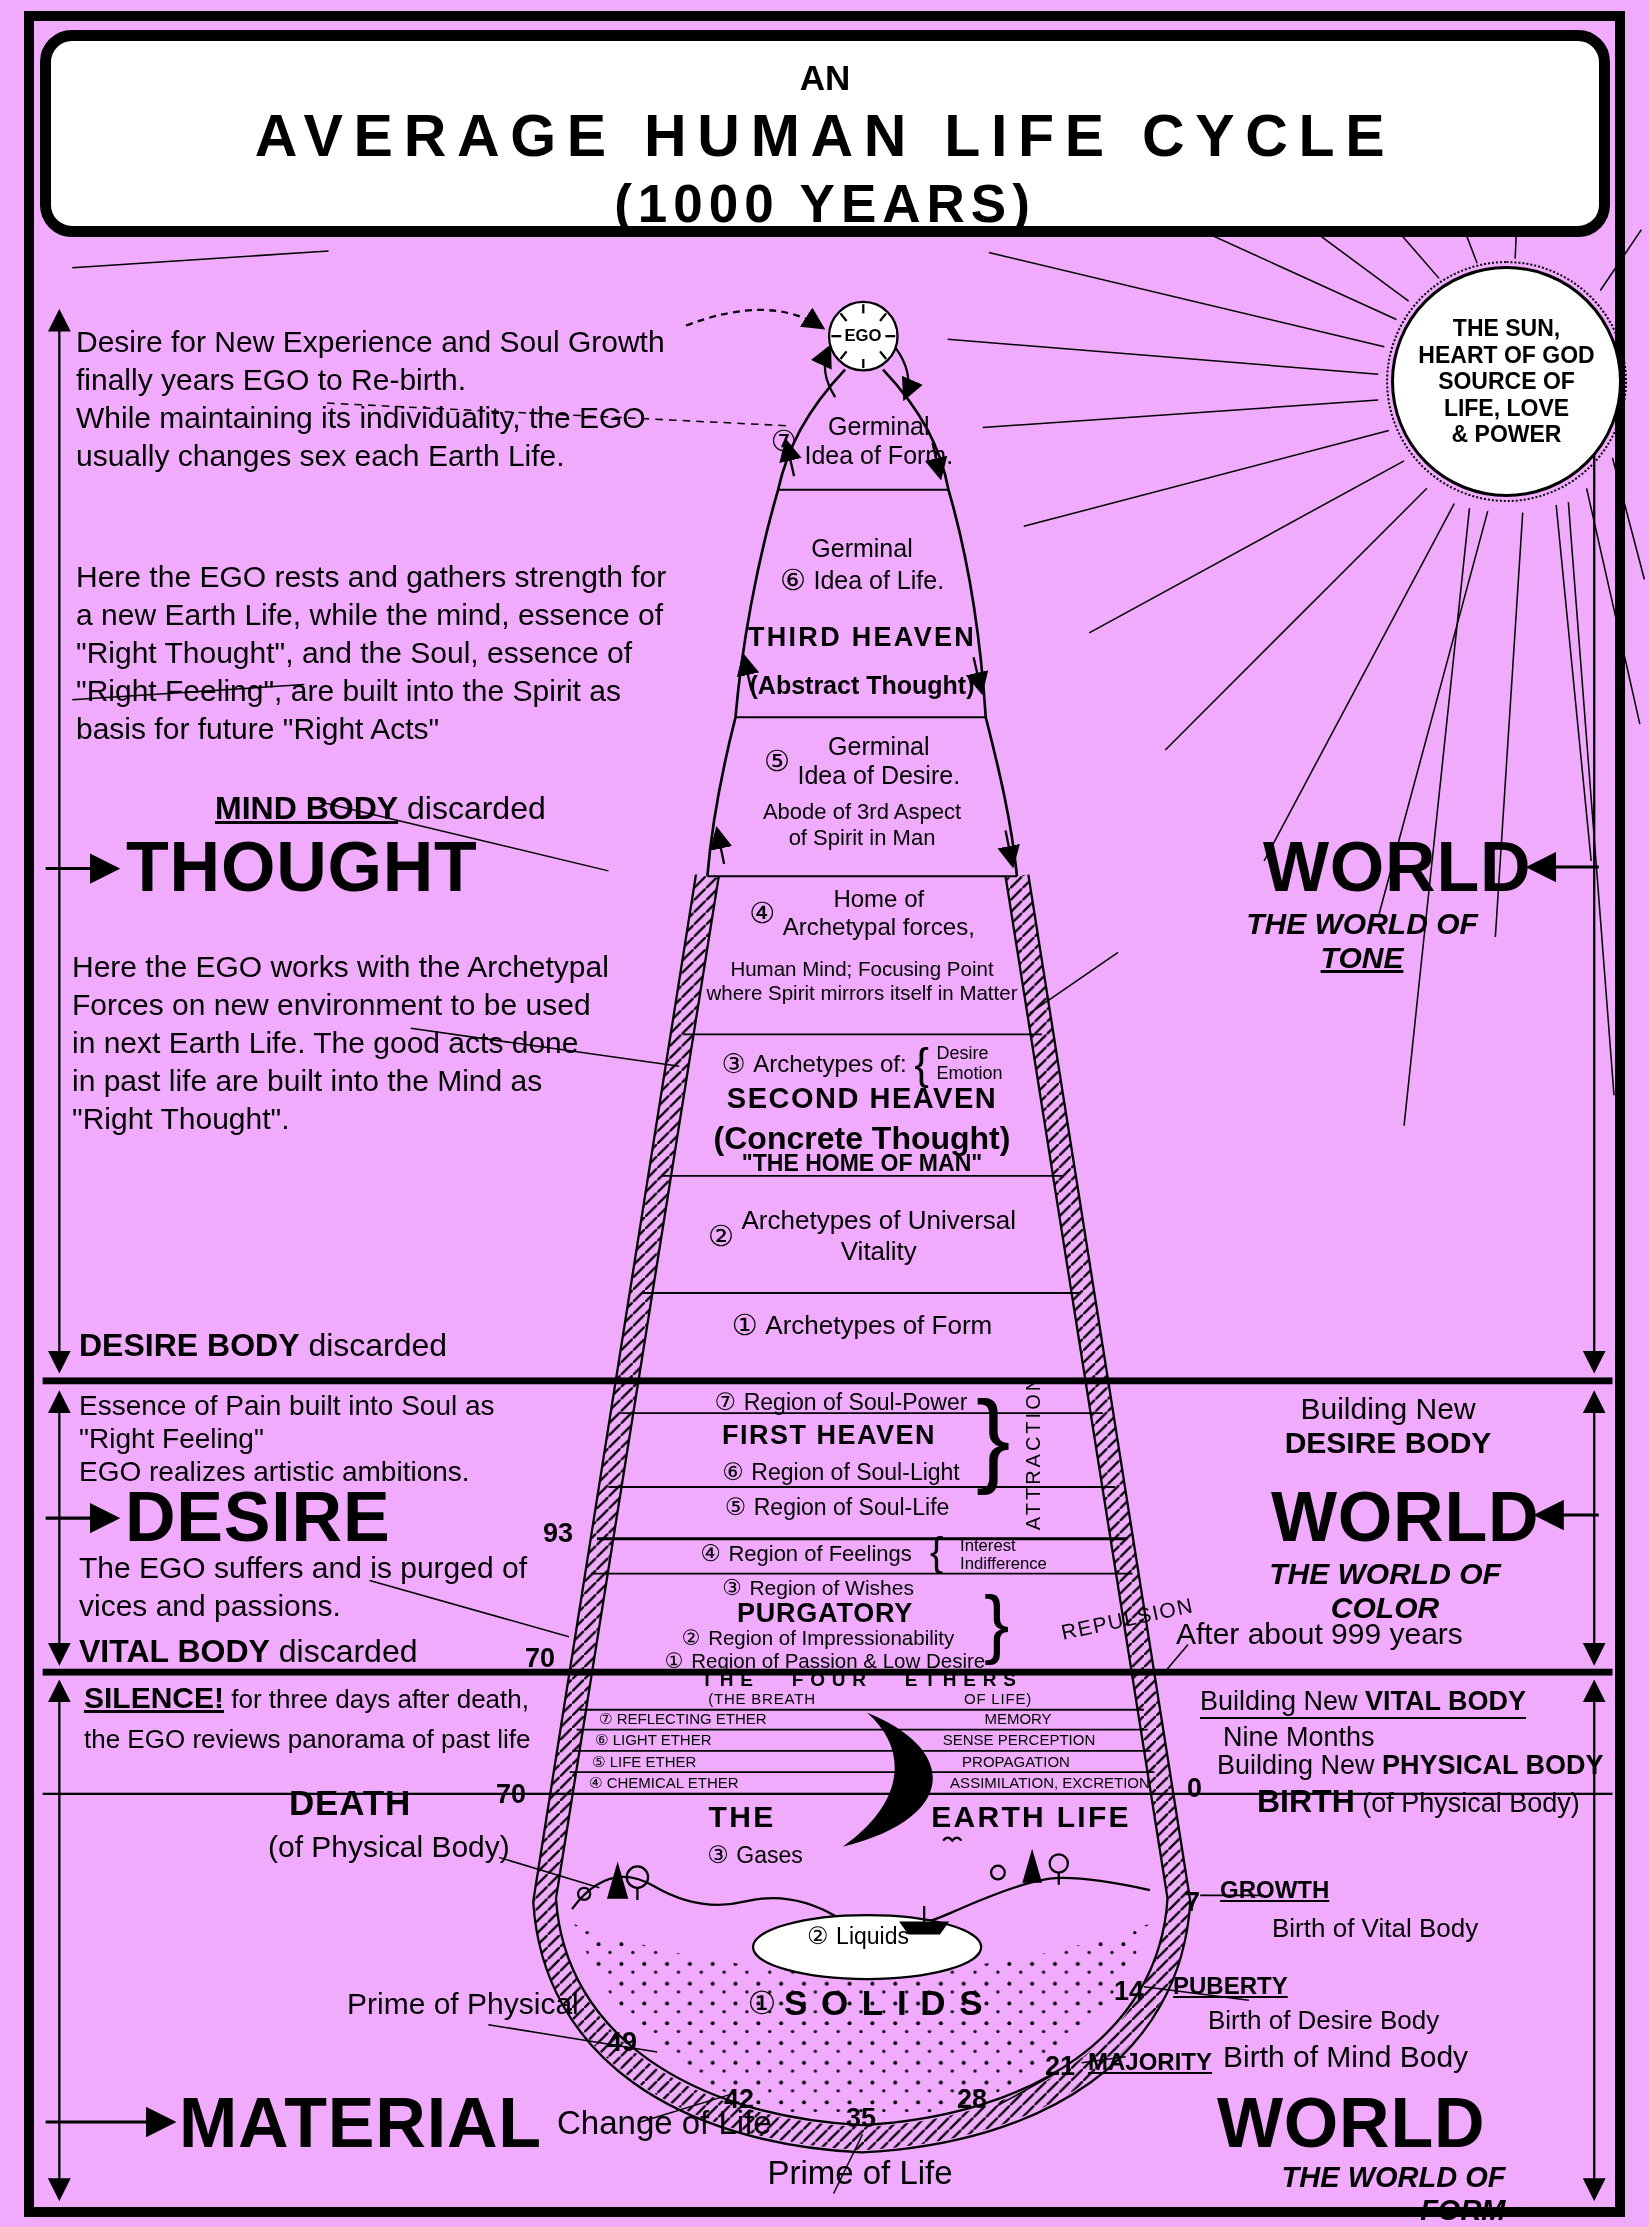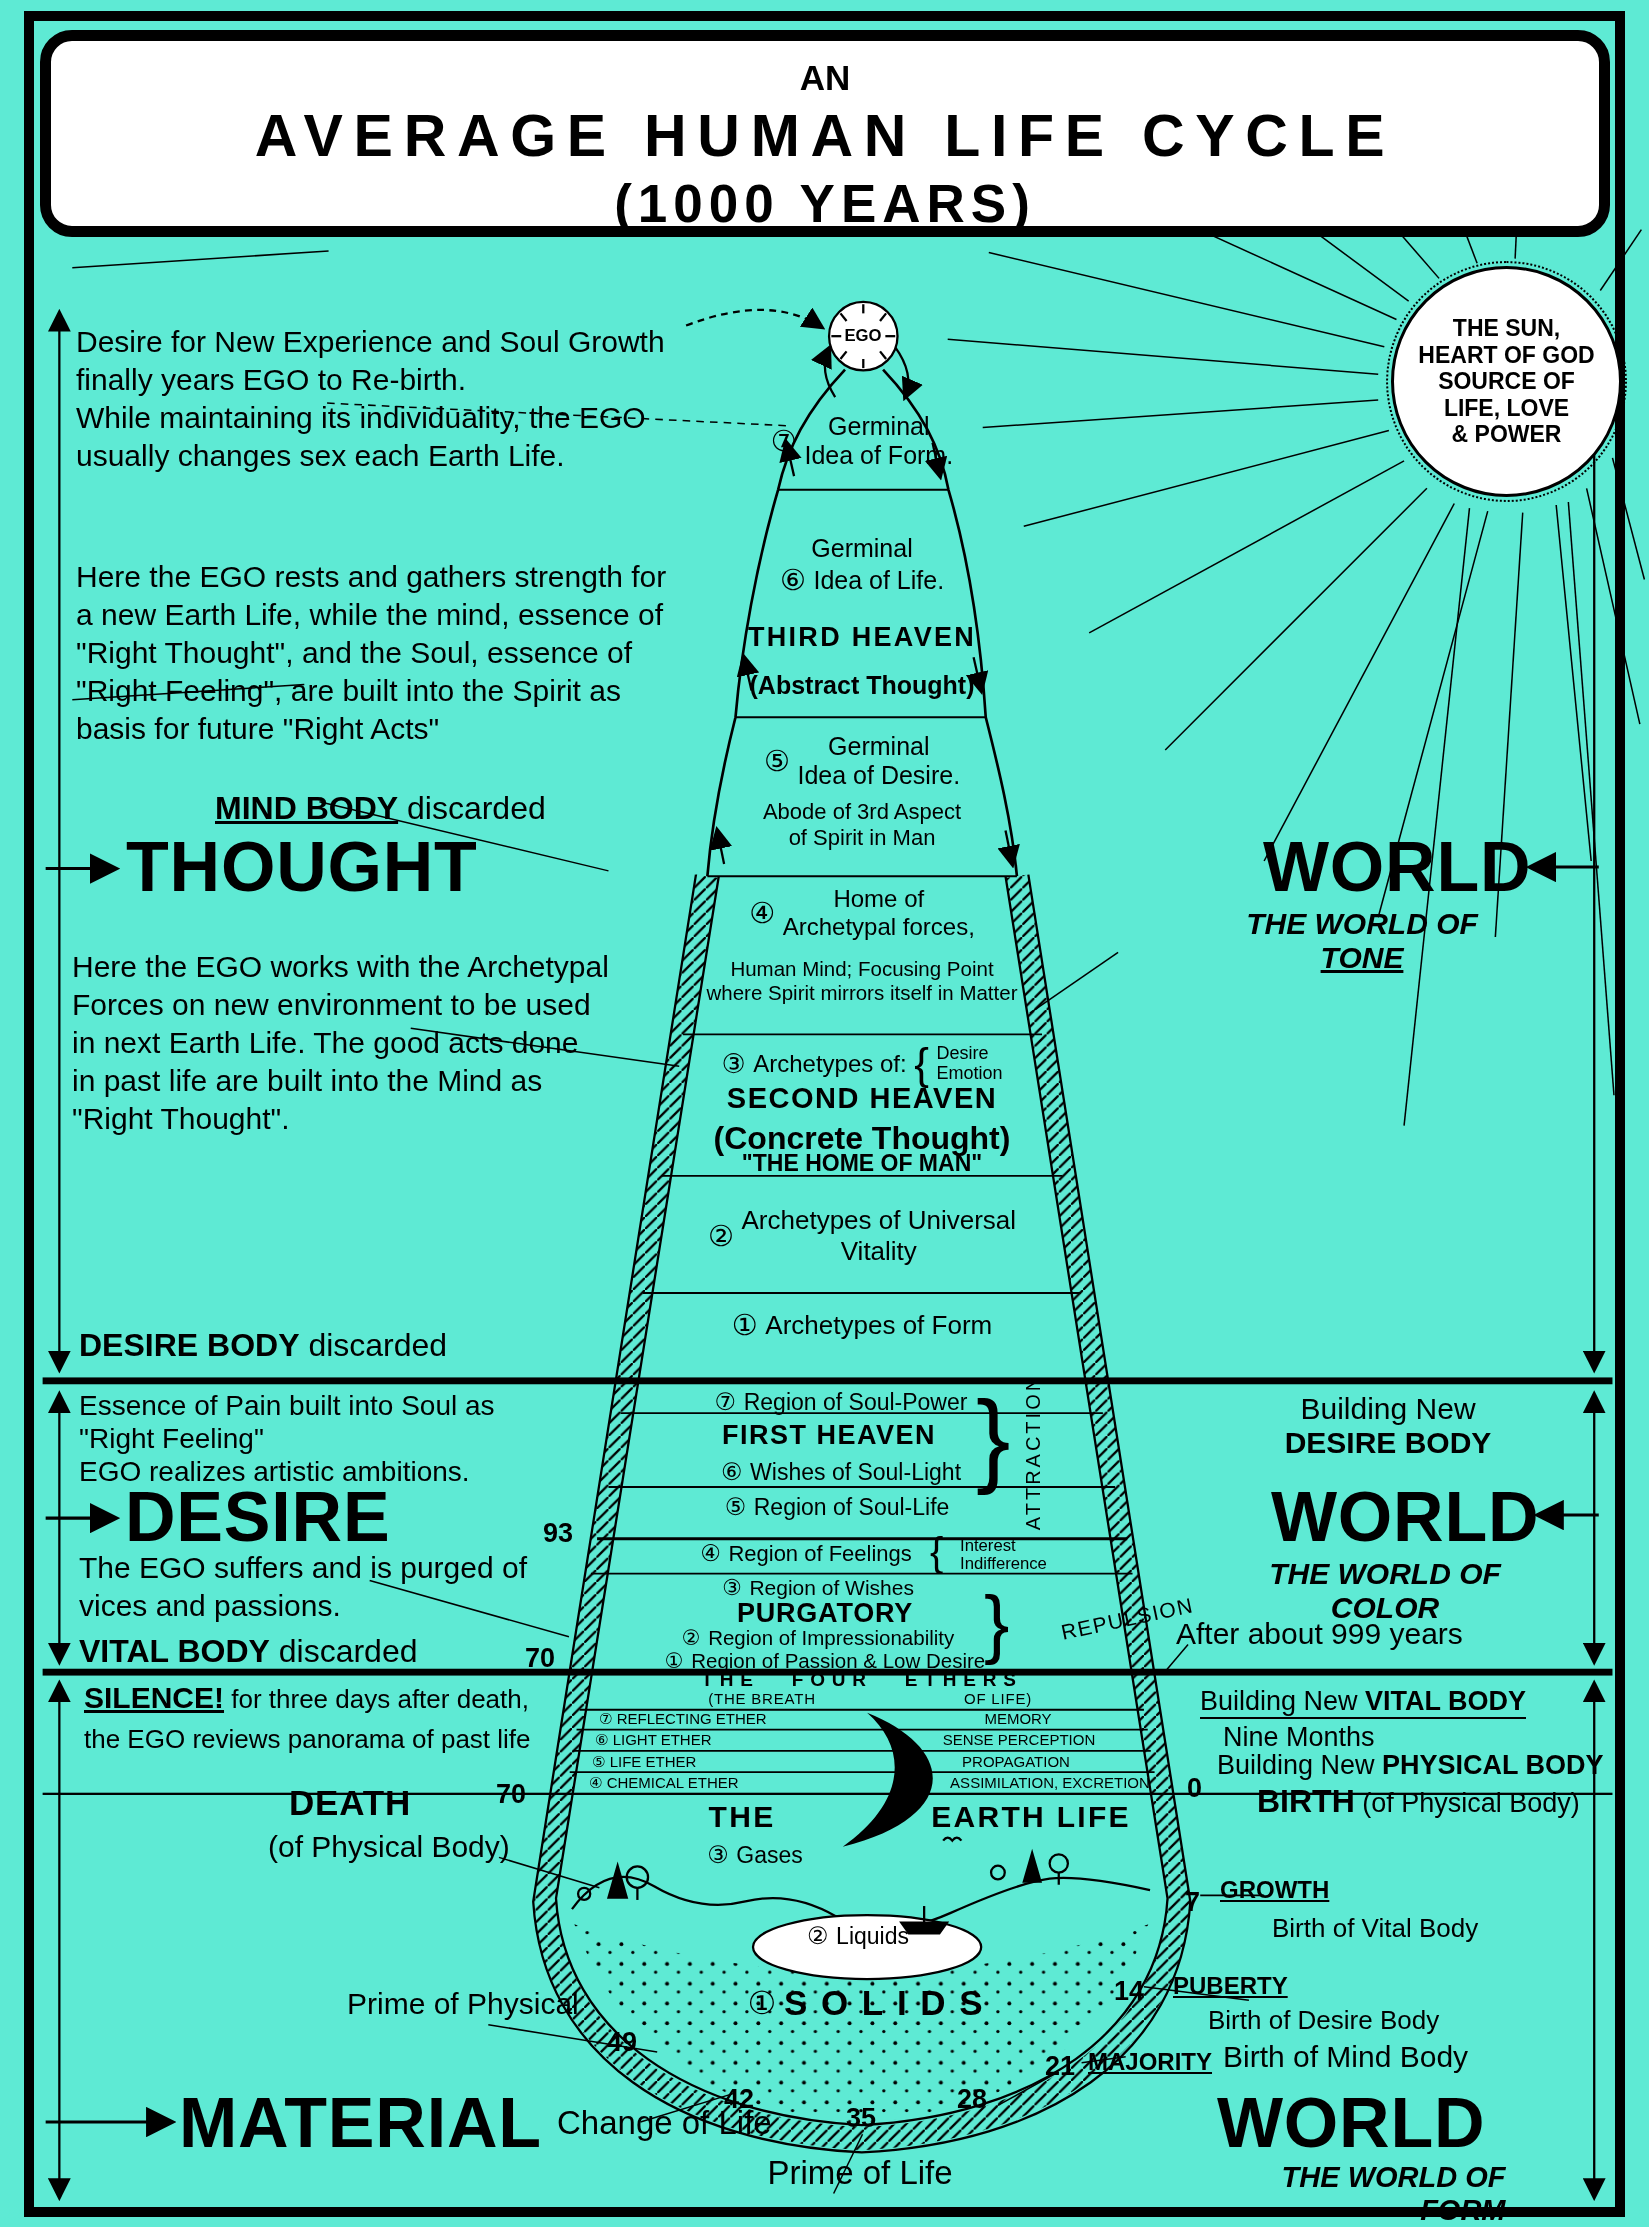--- a/index.html
+++ b/index.html
@@ -1,17 +1,17 @@
 <!DOCTYPE html>
 <html style="font-size:12px"><head>
 <meta charset="utf-8">
 <style>
   html,body{margin:0;padding:0;background:#fff;color:#000;
     font-family:"Liberation Sans","DejaVu Sans",sans-serif;}
-  #page{position:relative;width:1649px;height:2227px;background:#5eead4;overflow:hidden;}
+  #page{position:relative;width:1649px;height:2227px;background:#f0abfc;overflow:hidden;}
   .ctr{transform:translateX(-50%);text-align:center;}
   .pre{white-space:pre-line;}
   .b{font-weight:bold;text-align:right;}
   .i{font-style:italic;font-weight:bold;}
   .u{text-decoration:underline;}
   .par{font-size:30px;line-height:38px;}
   .bigword{font-size:70px;font-weight:bold;letter-spacing:0.8px;line-height:1;}
   .rowc{display:flex;align-items:center;justify-content:center;gap:7.6px;}
   .age{position:absolute;font-weight:bold;font-size:27px;z-index:3;}
   .txt{position:absolute;z-index:3;}
@@ -313,21 +313,21 @@
 <div class="txt ctr" style="left:841px;top:1388px;font-size:23px">
       <div class="rowc">
         <span style="font-size:24px">⑦</span>
         <span>Region of Soul-Power</span>
       </div>
     </div>
 <div class="txt ctr b" style="left:829px;top:1420px;font-size:27px;letter-spacing:1.5px">FIRST HEAVEN</div>
 <div class="txt ctr" style="left:841px;top:1458px;font-size:23px">
       <div class="rowc">
         <span style="font-size:24px">⑥</span>
-        <span>Wishes of Soul-Light</span>
+        <span>Region of Soul-Light</span>
       </div>
     </div>
 <div class="txt ctr" style="left:837px;top:1493px;font-size:23px">
       <div class="rowc">
         <span style="font-size:24px">⑤</span>
         <span>Region of Soul-Life</span>
       </div>
     </div>
 <div class="txt" style="left:976px;top:1386px;font-size:103px;line-height:1">}</div>
 <div class="txt" style="left:1033px;top:1452px;transform:translate(-50%,-50%) rotate(-90deg);font-size:20px;letter-spacing:3px">ATTRACTION</div>

